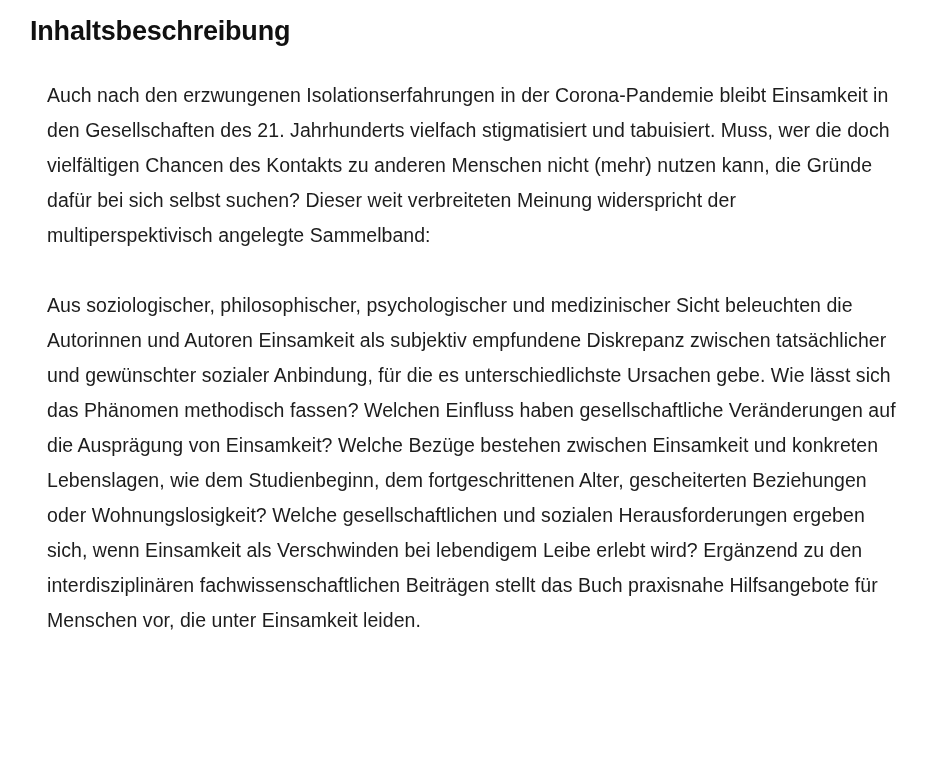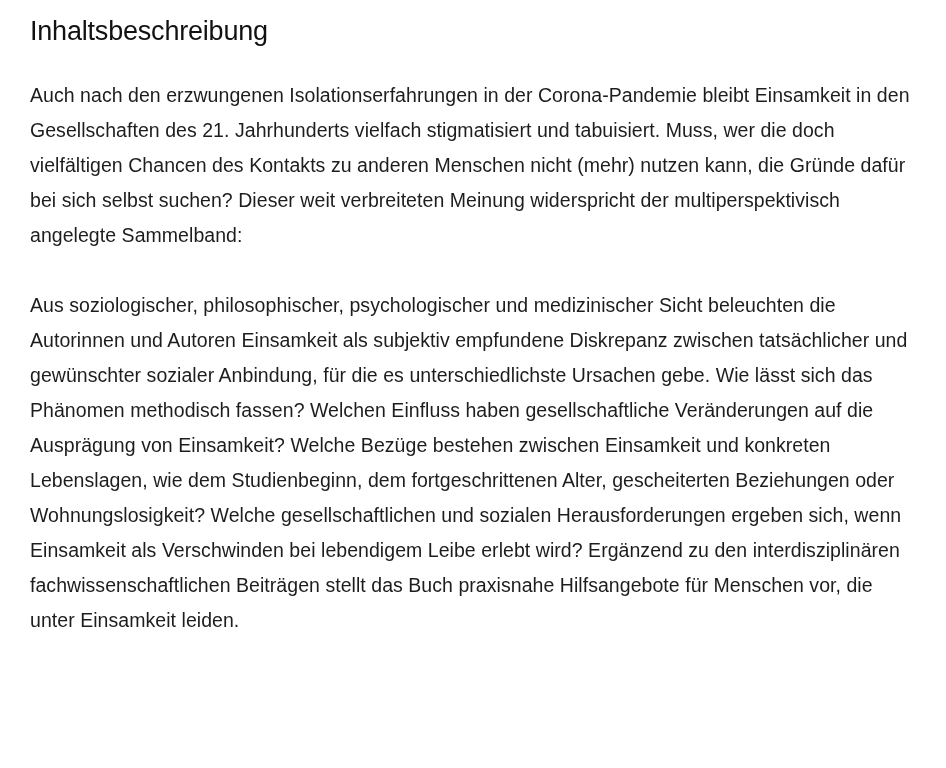--- a/index.html
+++ b/index.html
@@ -17,29 +17,29 @@
   .page {
     box-sizing: border-box;
     width: 946px;
     height: 768px;
     padding: 14px 30px 0 30px;
     background: #ffffff;
   }
   h1.section-title {
     font-size: 27px;
     line-height: 34px;
-    font-weight: normal;
+    font-weight: bold;
     letter-spacing: -0.2px;
     margin: 0 0 30px 0;
     color: #111111;
   }
   p.body-par {
     font-size: 19.5px;
     line-height: 35px;
-    margin: 0;
+    margin: 17px;
     color: #1d1d1d;
     letter-spacing: 0.05px;
     max-width: 890px;
   }
   p.body-par + p.body-par {
     margin-top: 35px;
   }
 </style>
 </head>
 <body>

